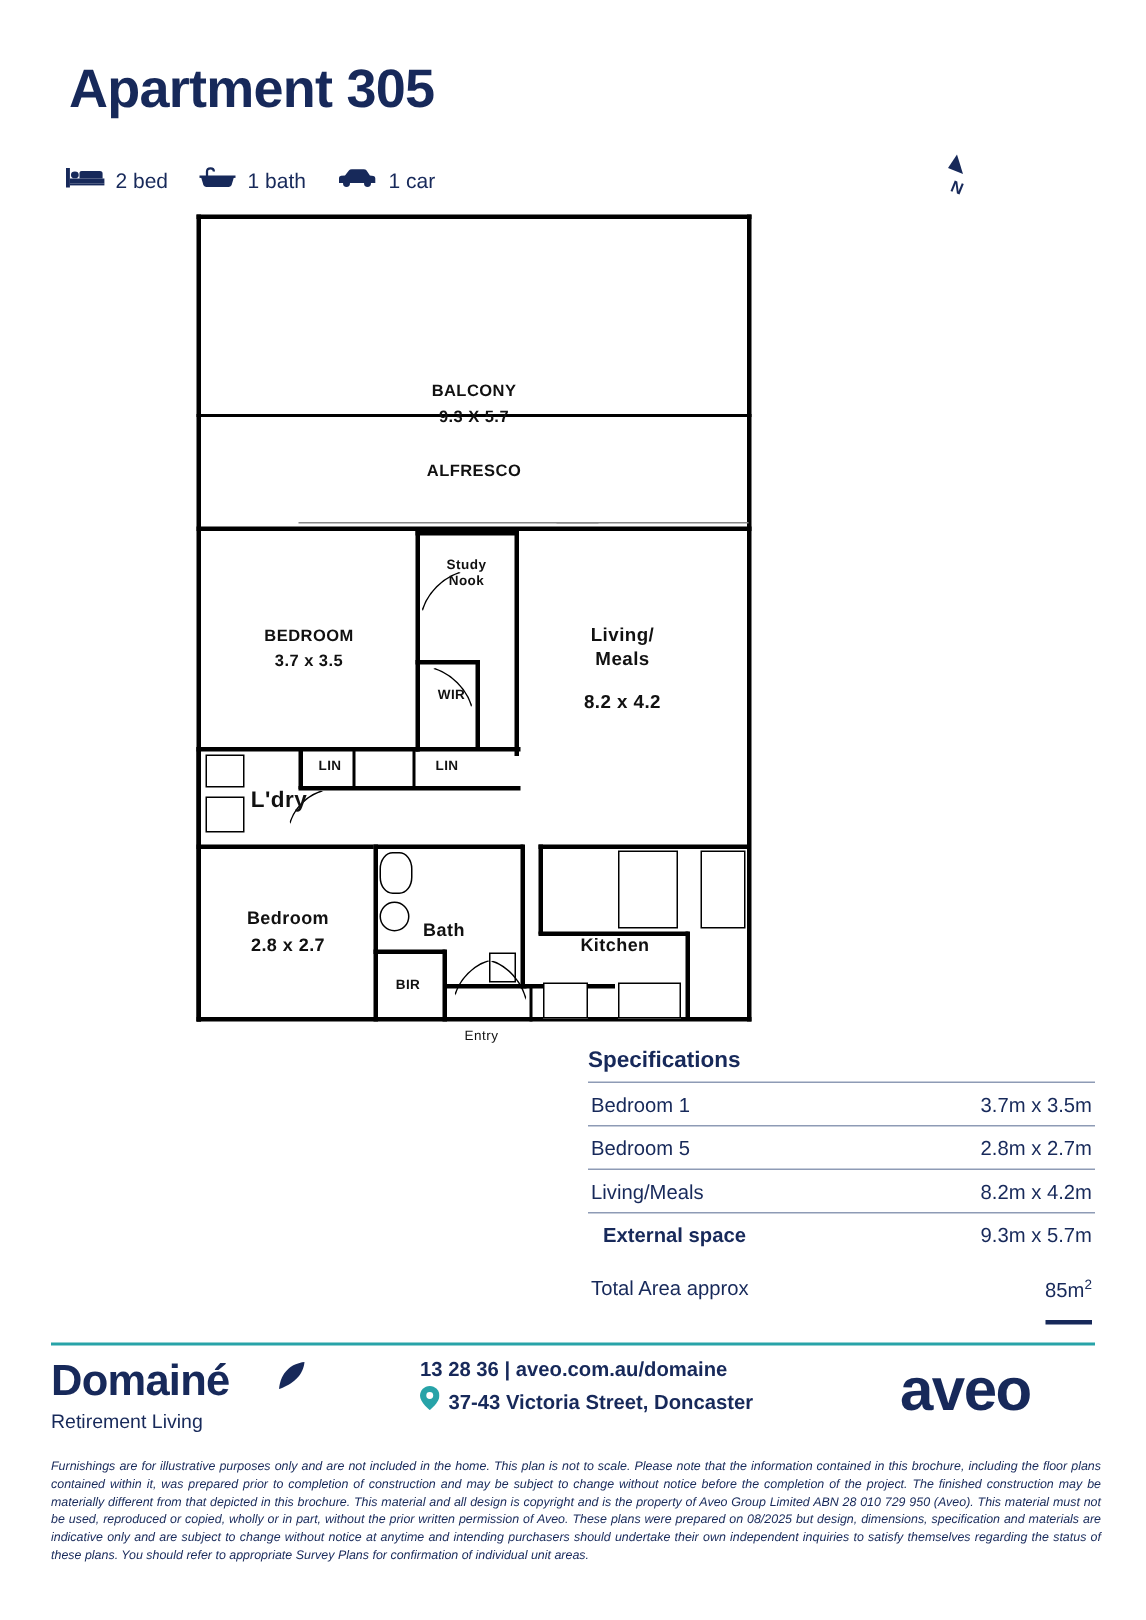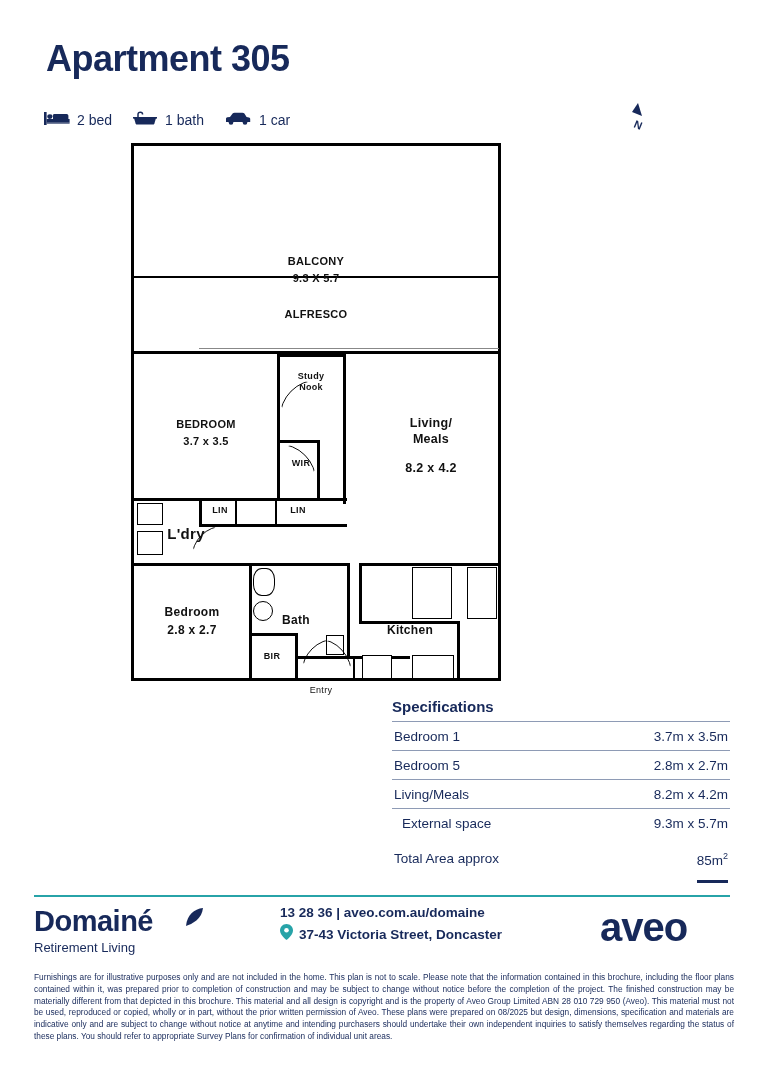--- a/index.html
+++ b/index.html
@@ -62,21 +62,21 @@
   }
   .specs h3 {
     margin: 0 0 6px 0; font-size: 15px; color: #17295a; font-weight: bold;
   }
   .spec-row {
     display: flex; justify-content: space-between;
     border-top: 1px solid #8e9bb5;
     padding: 7px 2px 6px 2px;
     font-size: 13.5px; color: #17295a;
   }
-  .spec-row.indent .spec-name { padding-left: 8px; }
+  .spec-row.indent .spec-name { padding-left: 8px; font-weight: bold; }
   .spec-total {
     display: flex; justify-content: space-between;
     padding: 14px 2px 6px 2px;
     font-size: 13.5px; color: #17295a;
   }
   .spec-total .spec-value { border-bottom: 3px solid #17295a; padding-bottom: 12px; margin-left: 35px; }
   .sup { font-size: 9px; vertical-align: super; }
 
   
   .footer-rule {
@@ -99,21 +99,21 @@
     position: absolute; left: 280px; top: 902px;
     font-size: 13.5px; color: #17295a; font-weight: bold; line-height: 1.6;
   }
   .contact .line2 { display: flex; align-items: center; gap: 6px; }
   .aveo {
     position: absolute; left: 600px; top: 905px;
     font-size: 40px; color: #17295a; font-weight: bold; letter-spacing: -1px;
   }
   .disclaimer {
     position: absolute; left: 34px; top: 972px; width: 700px;
-    font-size: 8.3px; line-height: 1.42; color: #17295a; text-align: justify;
+    font-size: 8.3px; line-height: 1.42; color: #17295a; text-align: justify; font-style: italic;
   }
 </style>
 </head>
 <body>
 
 <div class="title">Apartment 305</div>
 
 <div class="features">
   <div class="feature">
     <span>
@@ -238,21 +238,21 @@
     <span>Study</span><br>
     <span>Nook</span>
   </div>
   <div class="room-label" style="left:10px;top:275px;width:130px;">
     <span>BEDROOM</span>
     <span class="dim">3.7 x 3.5</span>
   </div>
   <div class="room-label small" style="left:150px;top:315px;width:40px;">
     <span>WIR</span>
   </div>
-  <div class="room-label" style="left:240px;top:273px;width:120px;font-size:12.5px;">
+  <div class="room-label" style="left:224px;top:273px;width:120px;font-size:12.5px;">
     <span>Living/</span><br>
     <span>Meals</span>
     <span class="dim" style="margin-top:14px;">8.2 x 4.2</span>
   </div>
   <div class="room-label small" style="left:72px;top:362px;width:34px;">
     <span>LIN</span>
   </div>
   <div class="room-label small" style="left:150px;top:362px;width:34px;">
     <span>LIN</span>
   </div>

